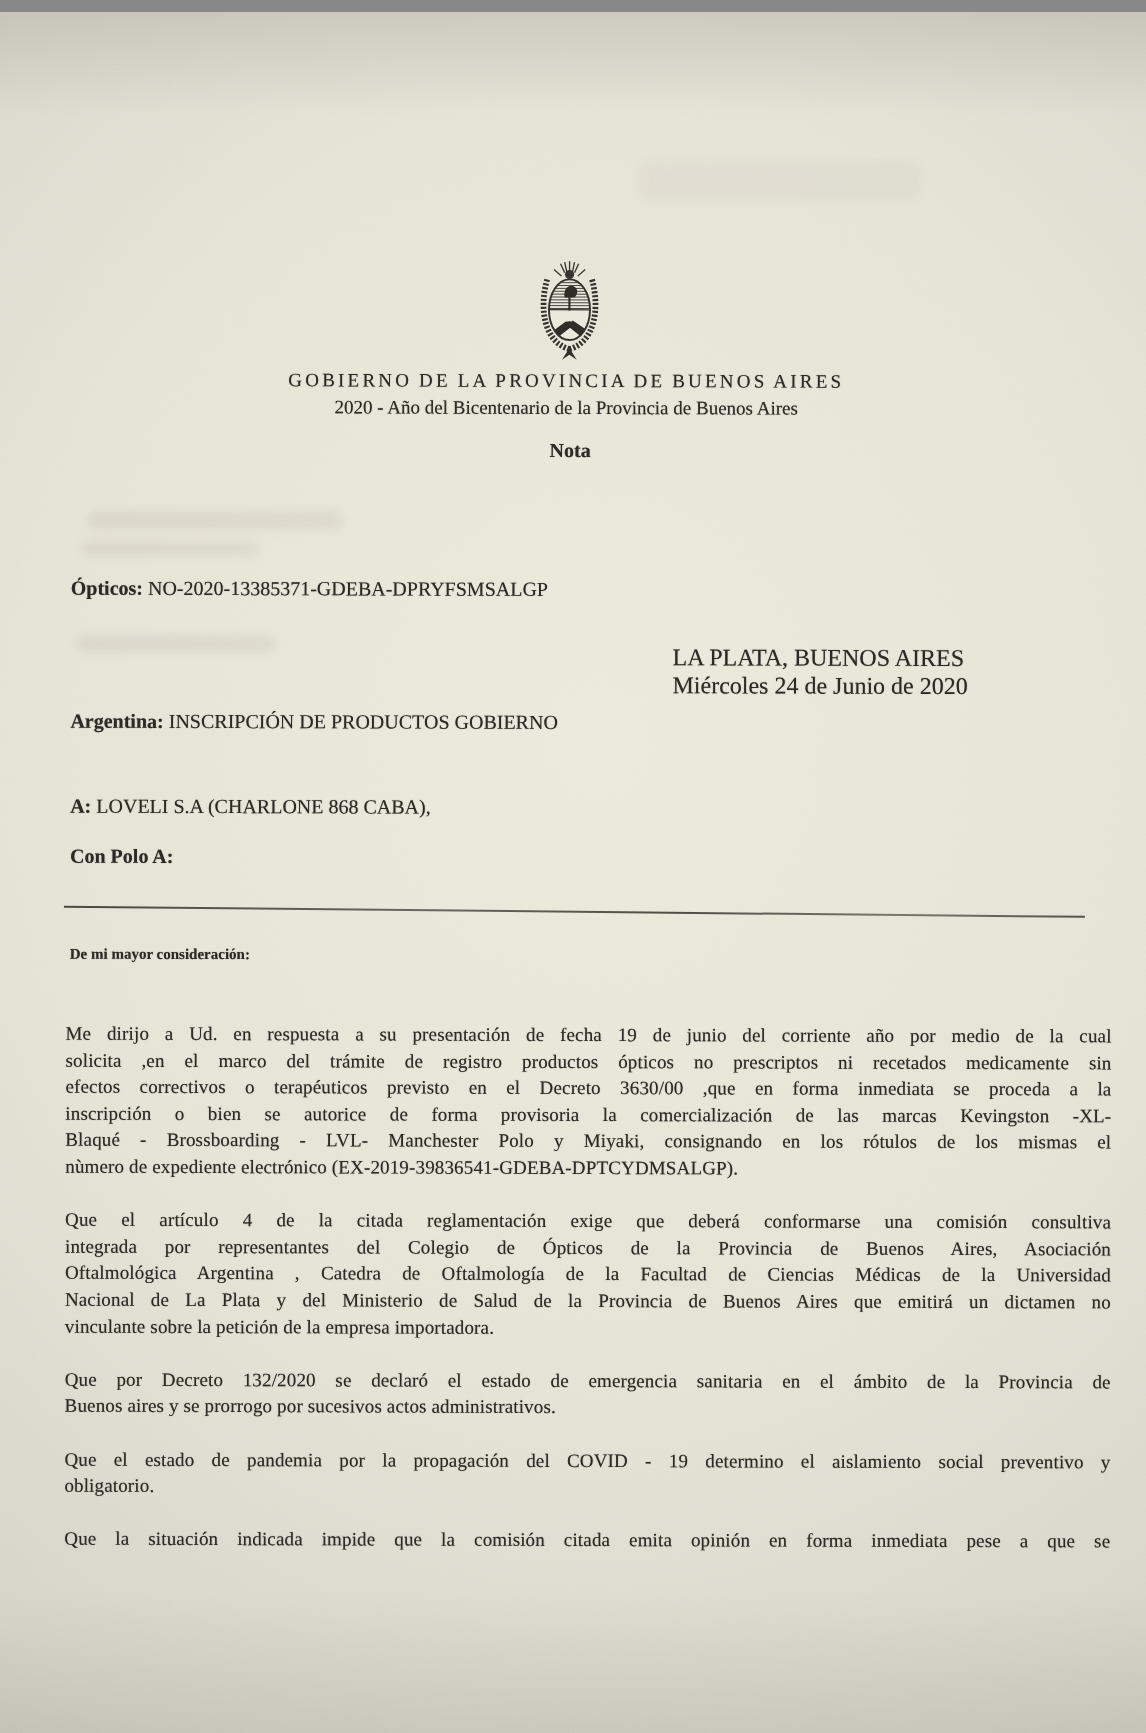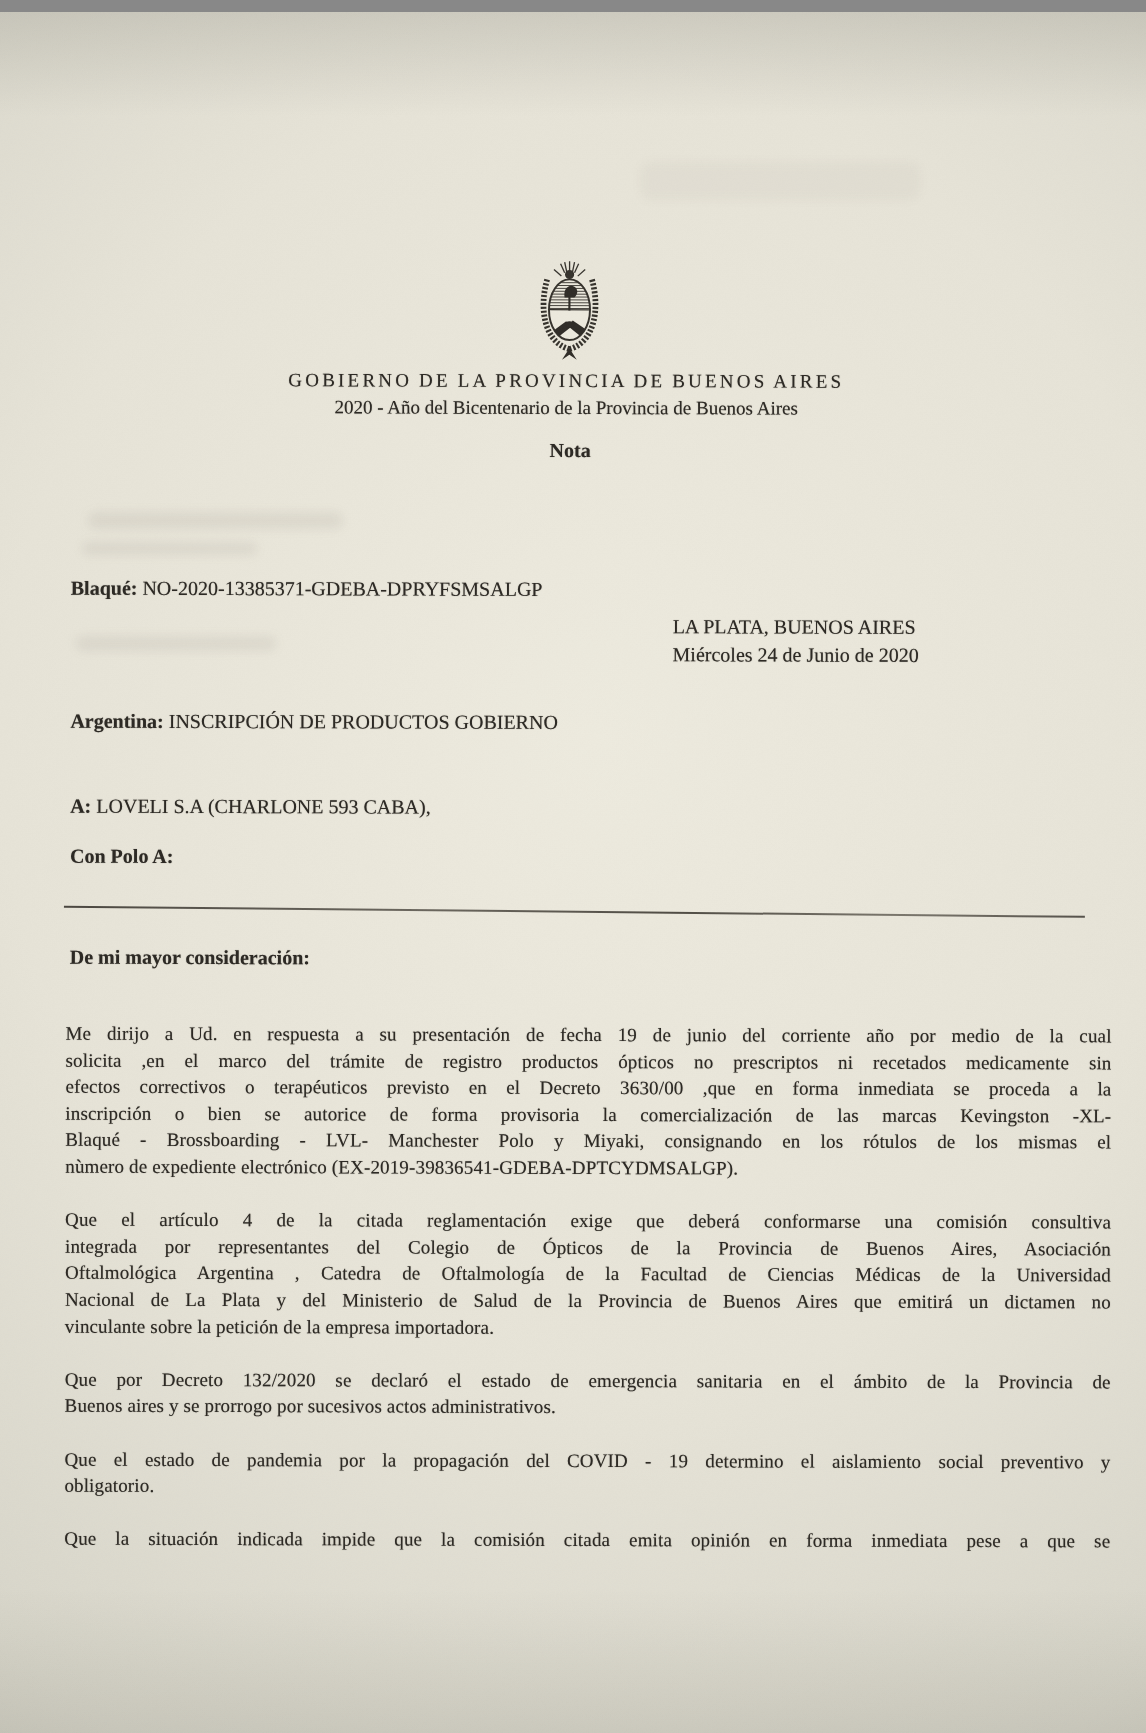--- a/index.html
+++ b/index.html
@@ -23,31 +23,31 @@
   .center{left:0;right:0;text-align:center;}
   .ink{text-shadow:0 0 1px rgba(58,52,44,0.55);}
 
   .org{top:358px;font-size:19px;letter-spacing:3.2px;word-spacing:-1px;transform:translateX(-8px);}
   .motto{top:385px;font-size:19px;transform:translateX(-8px);}
   .nota{top:427px;font-size:20px;font-weight:bold;transform:translateX(-4px);}
 
   .metaline{font-size:20px;white-space:nowrap;}
   .lbl{font-weight:bold;}
   .numero{left:70px;top:566px;}
-  .dateline{left:672px;top:600px;line-height:28px;font-size:20px;}
+  .dateline{left:672px;top:631px;line-height:28px;font-size:24px;}
   .referencia{left:70px;top:699px;}
   .to{left:70px;top:784px;}
   .cc{left:70px;top:834px;font-weight:bold;}
 
   .divider{
     left:64px;top:895px;width:1021px;height:2px;
     background:linear-gradient(90deg,#4a463f 0%,#6a665d 35%,#4f4b43 60%,#7a766c 82%,#55514a 100%);
     transform:rotate(0.42deg);transform-origin:left center;
   }
-  .salutation{left:70px;top:935px;font-size:20px;font-weight:bold;}
+  .salutation{left:70px;top:935px;font-size:15px;font-weight:bold;}
 
   .body{left:66px;top:1010px;width:1046px;font-size:19px;line-height:26.6px;letter-spacing:.15px;}
   .paragraph{margin:0 0 26.6px 0;}
   .line{text-align:justify;text-align-last:justify;}
   .line.last{text-align-last:left;}
 
   .emblem{left:527px;top:222px;width:82px;height:140px;}
 </style>
 </head>
 <body>
@@ -108,37 +108,37 @@
       </g>
 
       <path d="M50 139 L41 153 L50 147 L59 153 Z" fill="#2f2c27"></path>
     </svg>
 
     <div class="abs center org ink">GOBIERNO DE LA PROVINCIA DE BUENOS AIRES</div>
     <div class="abs center motto ink">2020 - Año del Bicentenario de la Provincia de Buenos Aires</div>
     <div class="abs center nota ink">Nota</div>
 
     <div class="abs metaline numero ink">
-      <span class="lbl">Blaqué:</span>
+      <span class="lbl">Ópticos:</span>
       <span>NO-2020-13385371-GDEBA-DPRYFSMSALGP</span>
     </div>
 
     <div class="abs dateline ink">
       <div>LA PLATA, BUENOS AIRES</div>
       <div>Miércoles 24 de Junio de 2020</div>
     </div>
 
     <div class="abs metaline referencia ink">
       <span class="lbl">Argentina:</span>
       <span>INSCRIPCIÓN DE PRODUCTOS GOBIERNO</span>
     </div>
 
     <div class="abs metaline to ink">
       <span class="lbl">A:</span>
-      <span>LOVELI S.A (CHARLONE 593 CABA),</span>
+      <span>LOVELI S.A (CHARLONE 868 CABA),</span>
     </div>
 
     <div class="abs metaline cc ink">Con Polo A:</div>
 
     <div class="abs divider"></div>
 
     <div class="abs salutation ink">De mi mayor consideración:</div>
 
     <div class="abs body ink">
         <div class="paragraph">

